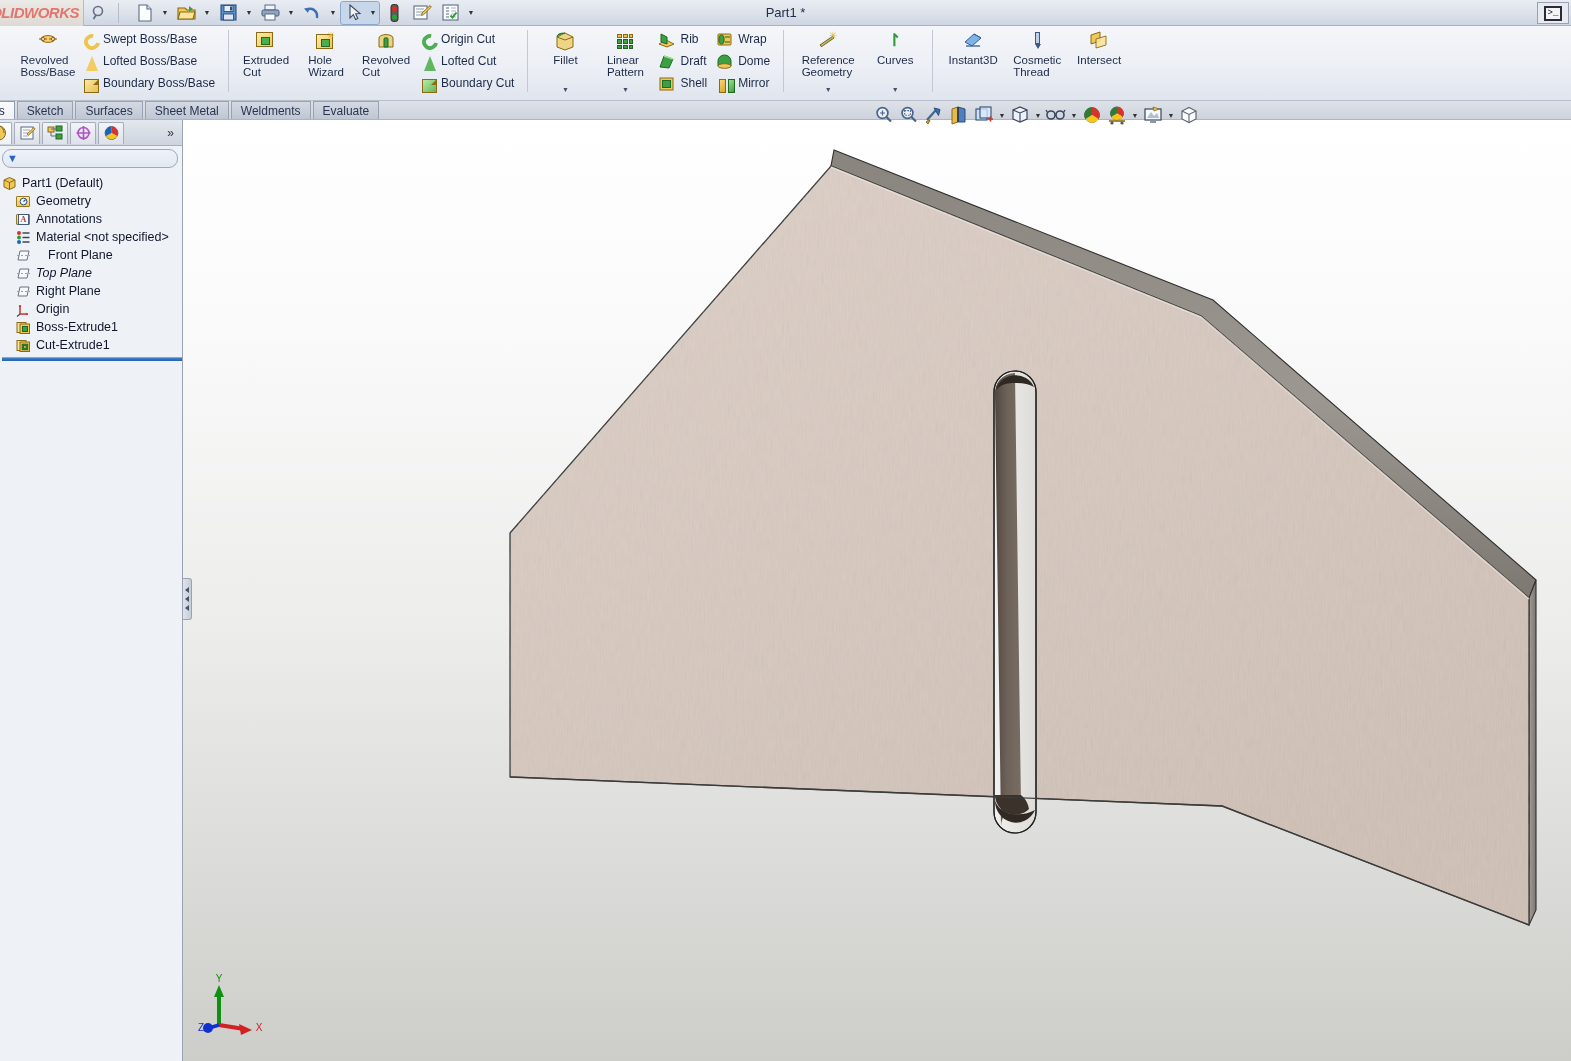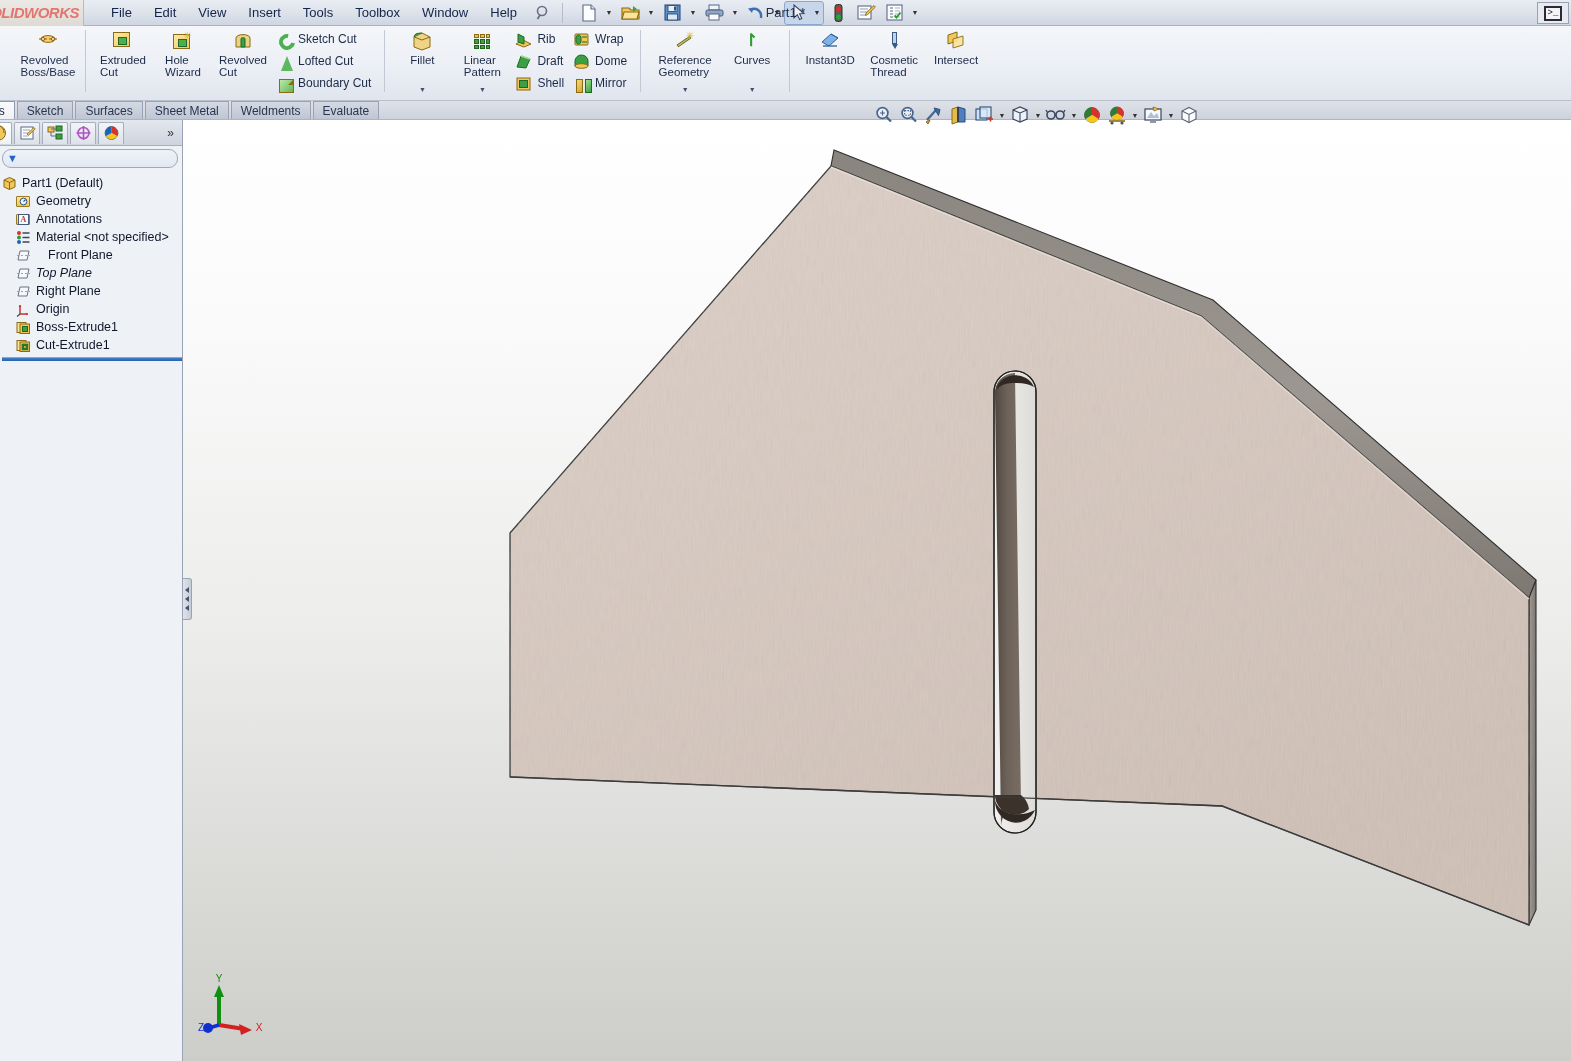--- a/index.html
+++ b/index.html
@@ -266,30 +266,20 @@
 </style>
 </head>
 <body>
 
 <div id="app">
 
   <div class="menubar">
     <div class="sw-logo">
       <span>SOLIDWORKS</span>
     </div>
-    <div class="menu-items">
-      <div>File</div>
-      <div>Edit</div>
-      <div>View</div>
-      <div>Insert</div>
-      <div>Tools</div>
-      <div>Toolbox</div>
-      <div>Window</div>
-      <div>Help</div>
-    </div>
     <div class="mb-btn" style="margin-left:2px;">
       <svg width="18" height="18" viewBox="0 0 18 18">
           <circle cx="8" cy="7" r="4.5" fill="none" stroke="#667085" stroke-width="1.6"></circle>
           <path d="M6 11 L3.5 15" stroke="#667085" stroke-width="1.8" fill="none"></path>
         </svg>
     </div>
     <div class="mb-sep"></div>
     <div class="mb-tools">
       <div class="mb-btn">
         <svg width="17" height="18" viewBox="0 0 17 18">
@@ -379,20 +369,40 @@
         <div class="ic">
           <svg width="22" height="22" viewBox="0 0 22 22">
               <ellipse cx="11" cy="9" rx="7" ry="3.4" fill="#f3d070" stroke="#8a6a12"></ellipse>
               <path d="M2 9h18" stroke="#c03030" stroke-dasharray="3 2" stroke-width="1"></path>
               <circle cx="6" cy="9" r="1.6" fill="#f5e3a2" stroke="#8a6a12"></circle>
               <circle cx="16" cy="9" r="1.6" fill="#f5e3a2" stroke="#8a6a12"></circle>
             </svg>
         </div>
         <div class="lbl"><span>Revolved</span><br><span>Boss/Base</span></div>
       </div>
+      <div class="col-btns">
+        <div class="sm-btn">
+          <div class="ic sm">
+              <div class="swoop"></div>
+            </div>
+          <div class="lbl">Swept Boss/Base</div>
+        </div>
+        <div class="sm-btn">
+          <div class="ic sm">
+              <div class="cone"></div>
+            </div>
+          <div class="lbl">Lofted Boss/Base</div>
+        </div>
+        <div class="sm-btn">
+          <div class="ic sm">
+              <div class="fold"></div>
+            </div>
+          <div class="lbl">Boundary Boss/Base</div>
+        </div>
+      </div>
     </div>
 
     <div class="r-div"></div>
 
     <div class="r-group">
       <div class="big-btn">
         <div class="ic">
             <div class="cube"></div>
             <div class="chip"></div>
           </div>
@@ -413,21 +423,21 @@
               <path d="M9 17 L9 8.5 A2.2 1.2 0 0 1 13 8.5 L13 17z" fill="#3d9f44" stroke="#1d6a22"></path>
             </svg>
         </div>
         <div class="lbl"><span>Revolved</span><br><span>Cut</span></div>
       </div>
       <div class="col-btns">
         <div class="sm-btn">
           <div class="ic sm">
               <div class="swoop g"></div>
             </div>
-          <div class="lbl">Sketch Cut</div>
+          <div class="lbl">Origin Cut</div>
         </div>
         <div class="sm-btn">
           <div class="ic sm">
               <div class="cone g"></div>
             </div>
           <div class="lbl">Lofted Cut</div>
         </div>
         <div class="sm-btn">
           <div class="ic sm">
               <div class="fold" style="background:linear-gradient(135deg,#bfe7a9,#5eb957);"></div>

